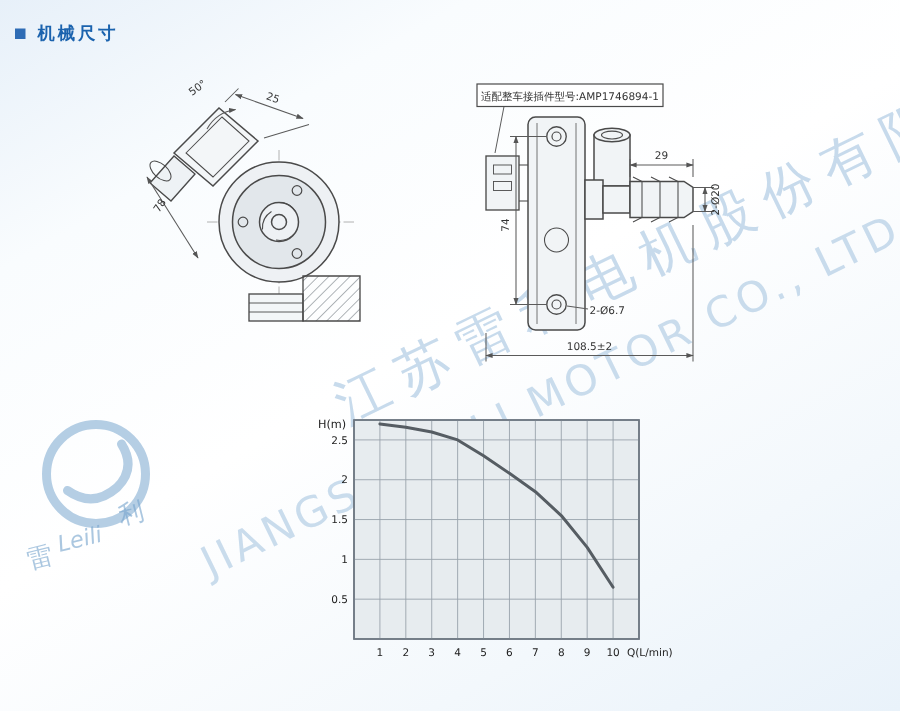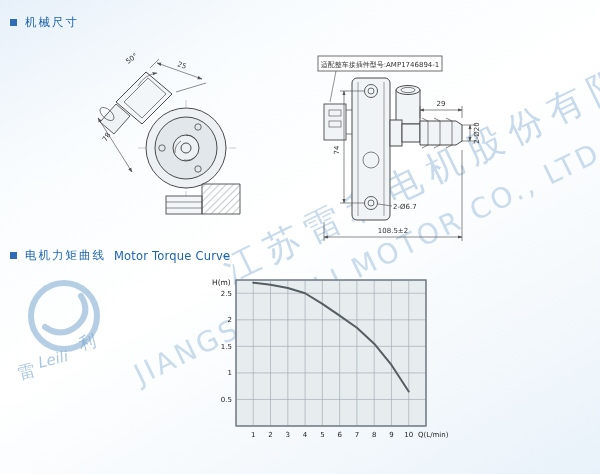--- a/index.html
+++ b/index.html
@@ -4,21 +4,21 @@
 <style>
   *{margin:0;padding:0;box-sizing:border-box}
   html,body{width:600px;height:474px}
   body{font-family:"DejaVu Sans","Liberation Sans",sans-serif;background:#fff}
   .page{position:relative;width:600px;height:474px;overflow:hidden;
     background:linear-gradient(150deg,#e7f0f9 0%,#f9fcfe 22%,#ffffff 48%,#f3f8fc 78%,#e9f2fa 100%);}
   
   .sec-header{position:absolute;left:10px;display:flex;align-items:center;gap:8px;
     color:#1b63ae;font-size:11.5px;z-index:3;white-space:nowrap}
   .bullet{width:7px;height:7px;background:#2e6cb5;display:inline-block;flex:0 0 auto}
-  .sec-header .zh{letter-spacing:2px;font-weight:normal}
+  .sec-header .zh{letter-spacing:2px;font-weight:bold}
   .sec-header .en{letter-spacing:0.2px}
   
   .watermark{position:absolute;inset:0;z-index:1;pointer-events:none}
   .wm-zh{position:absolute;left:226px;top:248px;font-size:36px;letter-spacing:9px;
     color:rgba(139,180,216,0.48);transform:rotate(-26deg);transform-origin:0 50%;white-space:nowrap}
   .wm-en{position:absolute;left:136px;top:360px;font-size:28px;letter-spacing:3px;
     color:rgba(139,180,216,0.45);transform:rotate(-26deg);transform-origin:0 50%;white-space:nowrap}
   .logo{position:absolute;left:12px;top:266px}
   
   .drawing{position:absolute;left:0;top:40px;z-index:2}
@@ -137,25 +137,20 @@
       <text x="479" y="133" text-anchor="middle" transform="rotate(-90 479 133)">2-Ø20</text>
       <line x1="378" y1="204" x2="392" y2="206" stroke-width="0.5"></line>
       <text x="393" y="209">2-Ø6.7</text>
       <line x1="324" y1="222" x2="324" y2="241" stroke-width="0.5"></line>
       <line x1="462" y1="150" x2="462" y2="241" stroke-width="0.5"></line>
       <line x1="324" y1="237" x2="462" y2="237" marker-start="url(#arr)" marker-end="url(#arr)"></line>
       <text x="393" y="233" text-anchor="middle">108.5±2</text>
     </g>
   </svg>
 
-  <div class="sec-header" style="top:248px">
-    <span class="bullet"></span>
-    <span class="zh">电机力矩曲线</span>
-    <span class="en">Motor Torque Curve</span>
-  </div>
 
   <svg class="chart" width="260" height="175" viewBox="0 0 260 175">
     <rect x="28" y="8" width="190" height="146" fill="#e7ecef" stroke="#6d7781" stroke-width="1"></rect>
     <g stroke="#99a3ac" stroke-width="0.6">
         <line x1="45.27272727272727" y1="8" x2="45.27272727272727" y2="154"></line>
         <line x1="62.54545454545455" y1="8" x2="62.54545454545455" y2="154"></line>
         <line x1="79.81818181818181" y1="8" x2="79.81818181818181" y2="154"></line>
         <line x1="97.0909090909091" y1="8" x2="97.0909090909091" y2="154"></line>
         <line x1="114.36363636363636" y1="8" x2="114.36363636363636" y2="154"></line>
         <line x1="131.63636363636363" y1="8" x2="131.63636363636363" y2="154"></line>

